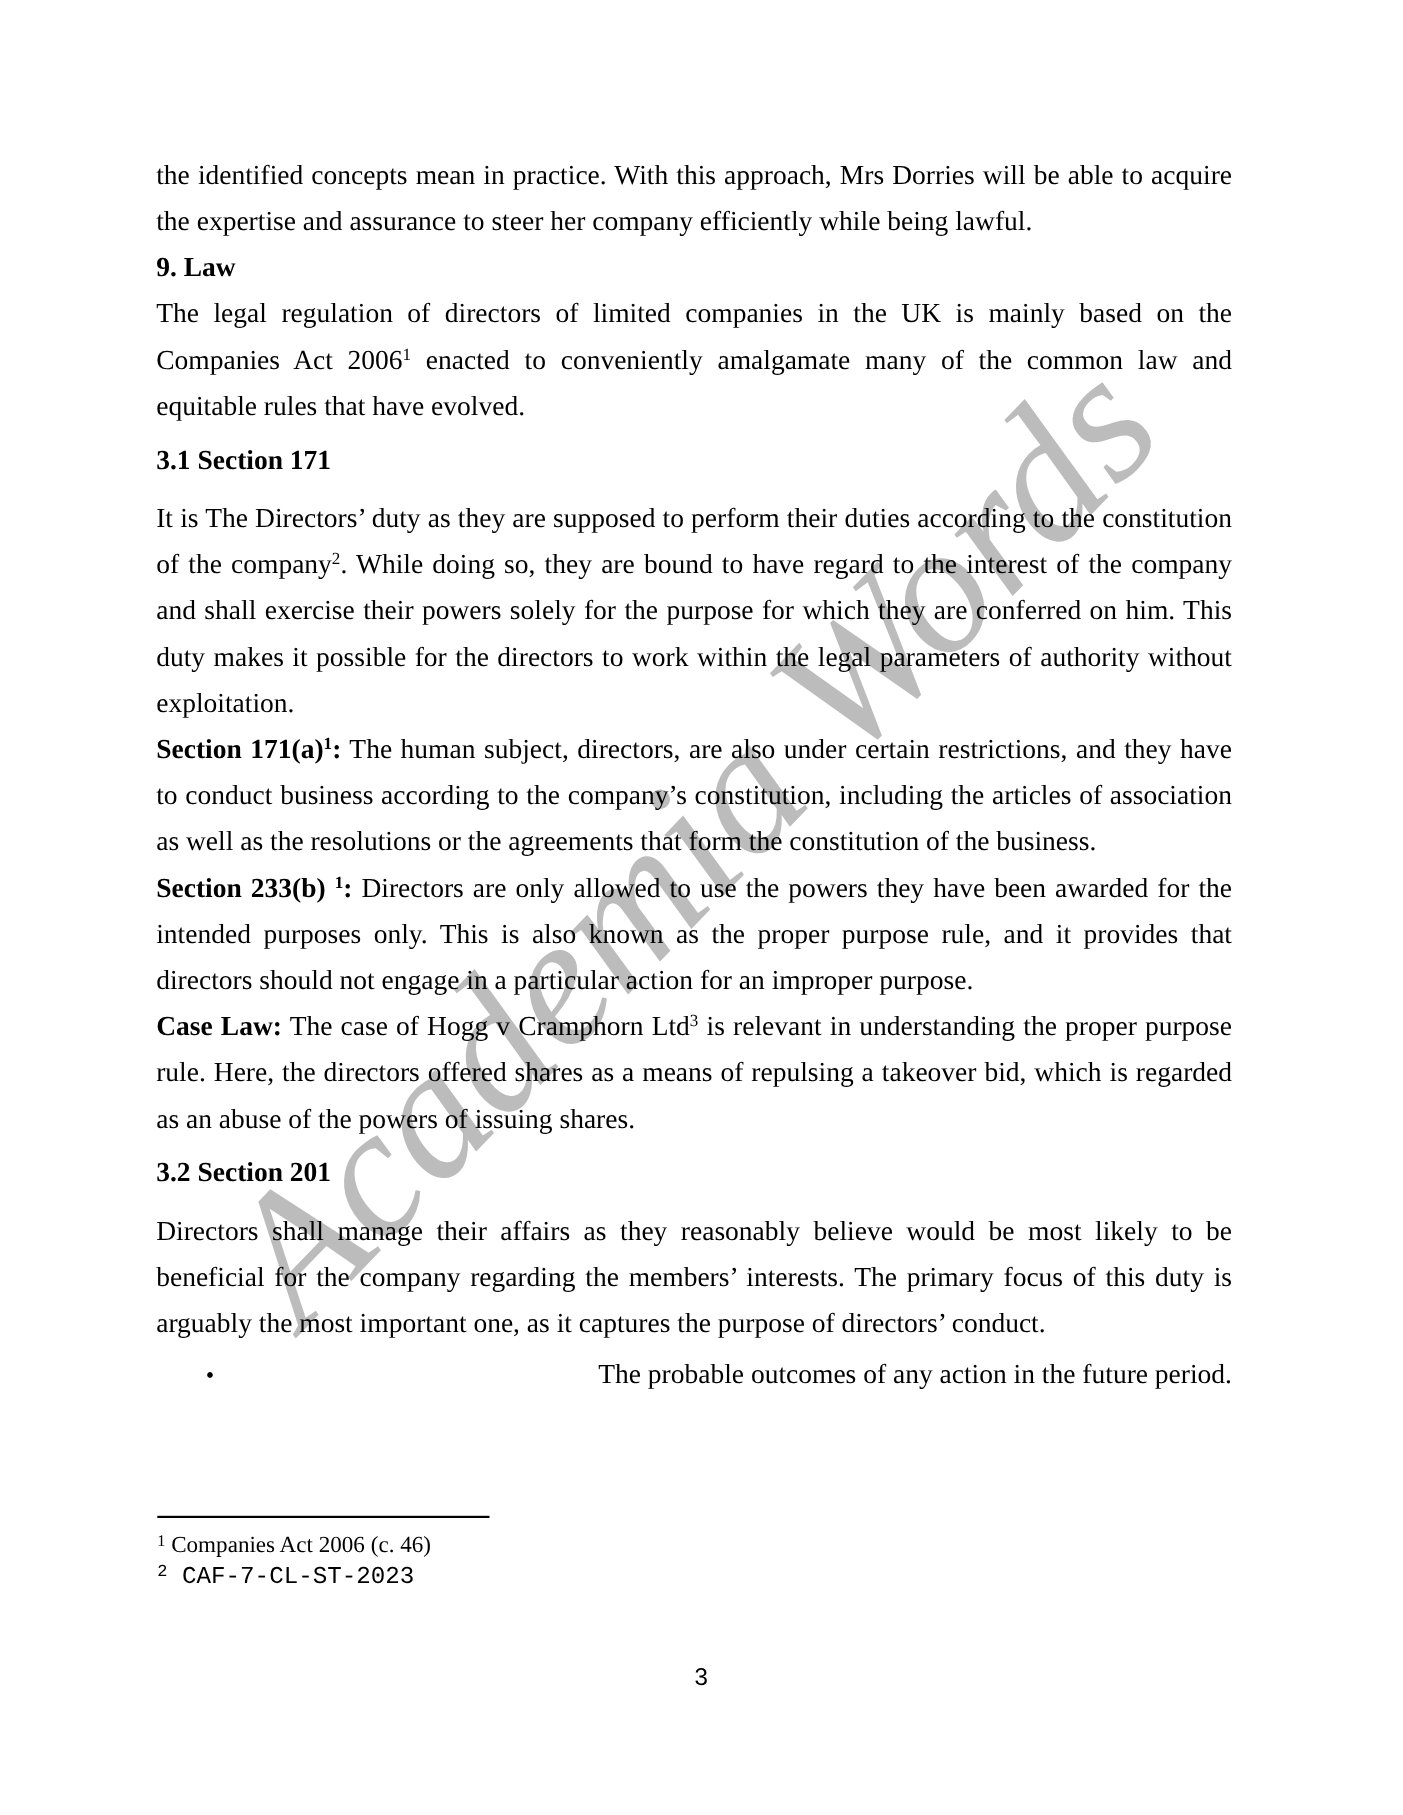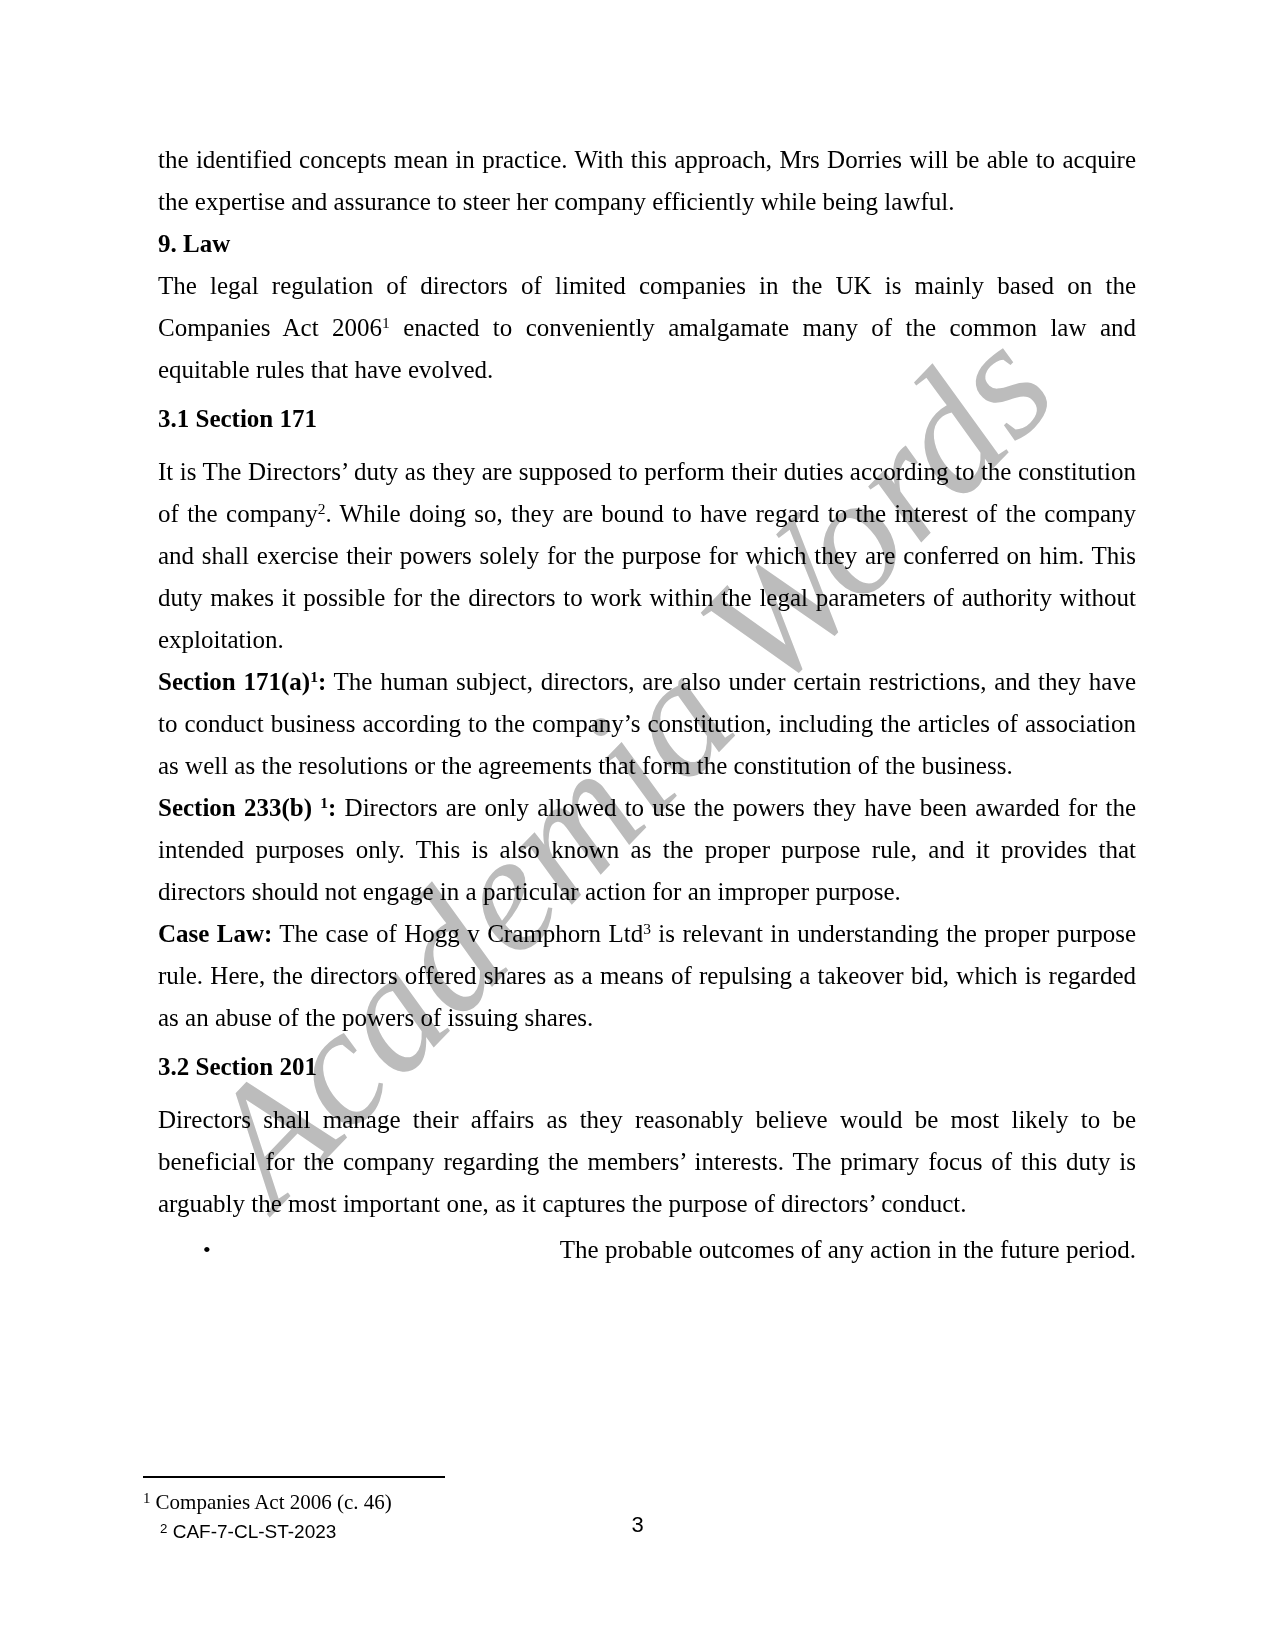--- a/index.html
+++ b/index.html
@@ -20,21 +20,21 @@
     font-family: "Liberation Serif", serif;
     font-style: italic;
     font-size: 168px;
     color: #bcbcbc;
     white-space: nowrap;
     z-index: 0;
     user-select: none;
   }
   .content {
     position: absolute;
-    left: 158px;
+    left: 142px;
     top: 139px;
     width: 978px;
     z-index: 1;
     font-size: 25px;
     line-height: 42px;
   }
   .body-p { margin: 0; text-align: justify; }
   .heading { font-weight: bold; margin: 0; }
   .heading.spaced { margin-top: 7px; margin-bottom: 11px; }
   .b { font-weight: bold; }
@@ -44,38 +44,37 @@
     position: relative;
     top: -0.5em;
     vertical-align: baseline;
   }
   .bullet-item { display: flex; margin-top: 4px; }
   .bullet-dot { flex: none; width: 34px; margin-left: 45px; font-size: 22px; }
   .bullet-text { flex: 1; text-align: right; }
   .footnotes {
     position: absolute;
     left: 143px;
-    top: 1476px;
+    top: 1378px;
     width: 978px;
     z-index: 1;
   }
   .fn-rule {
     width: 302px;
     border-top: 2px solid #000000;
     margin-bottom: 9px;
   }
   .fn {
     font-family: "Liberation Serif", serif;
     font-size: 21px;
     line-height: 30px;
   }
   .fn-sans {
-    font-family: Liberation Sans, sans-serif;
-    font-size: 19px;
-    margin-left: 17px;
+    font-family: Liberation Mono, monospace;
+    font-size: 22px;
   }
   .fn sup { font-size: 0.7em; top: -0.4em; }
   .page-number {
     position: absolute;
     top: 1512px;
     left: 0;
     width: 100%;
     text-align: center;
     font-family: "Liberation Sans", sans-serif;
     font-size: 22px;

